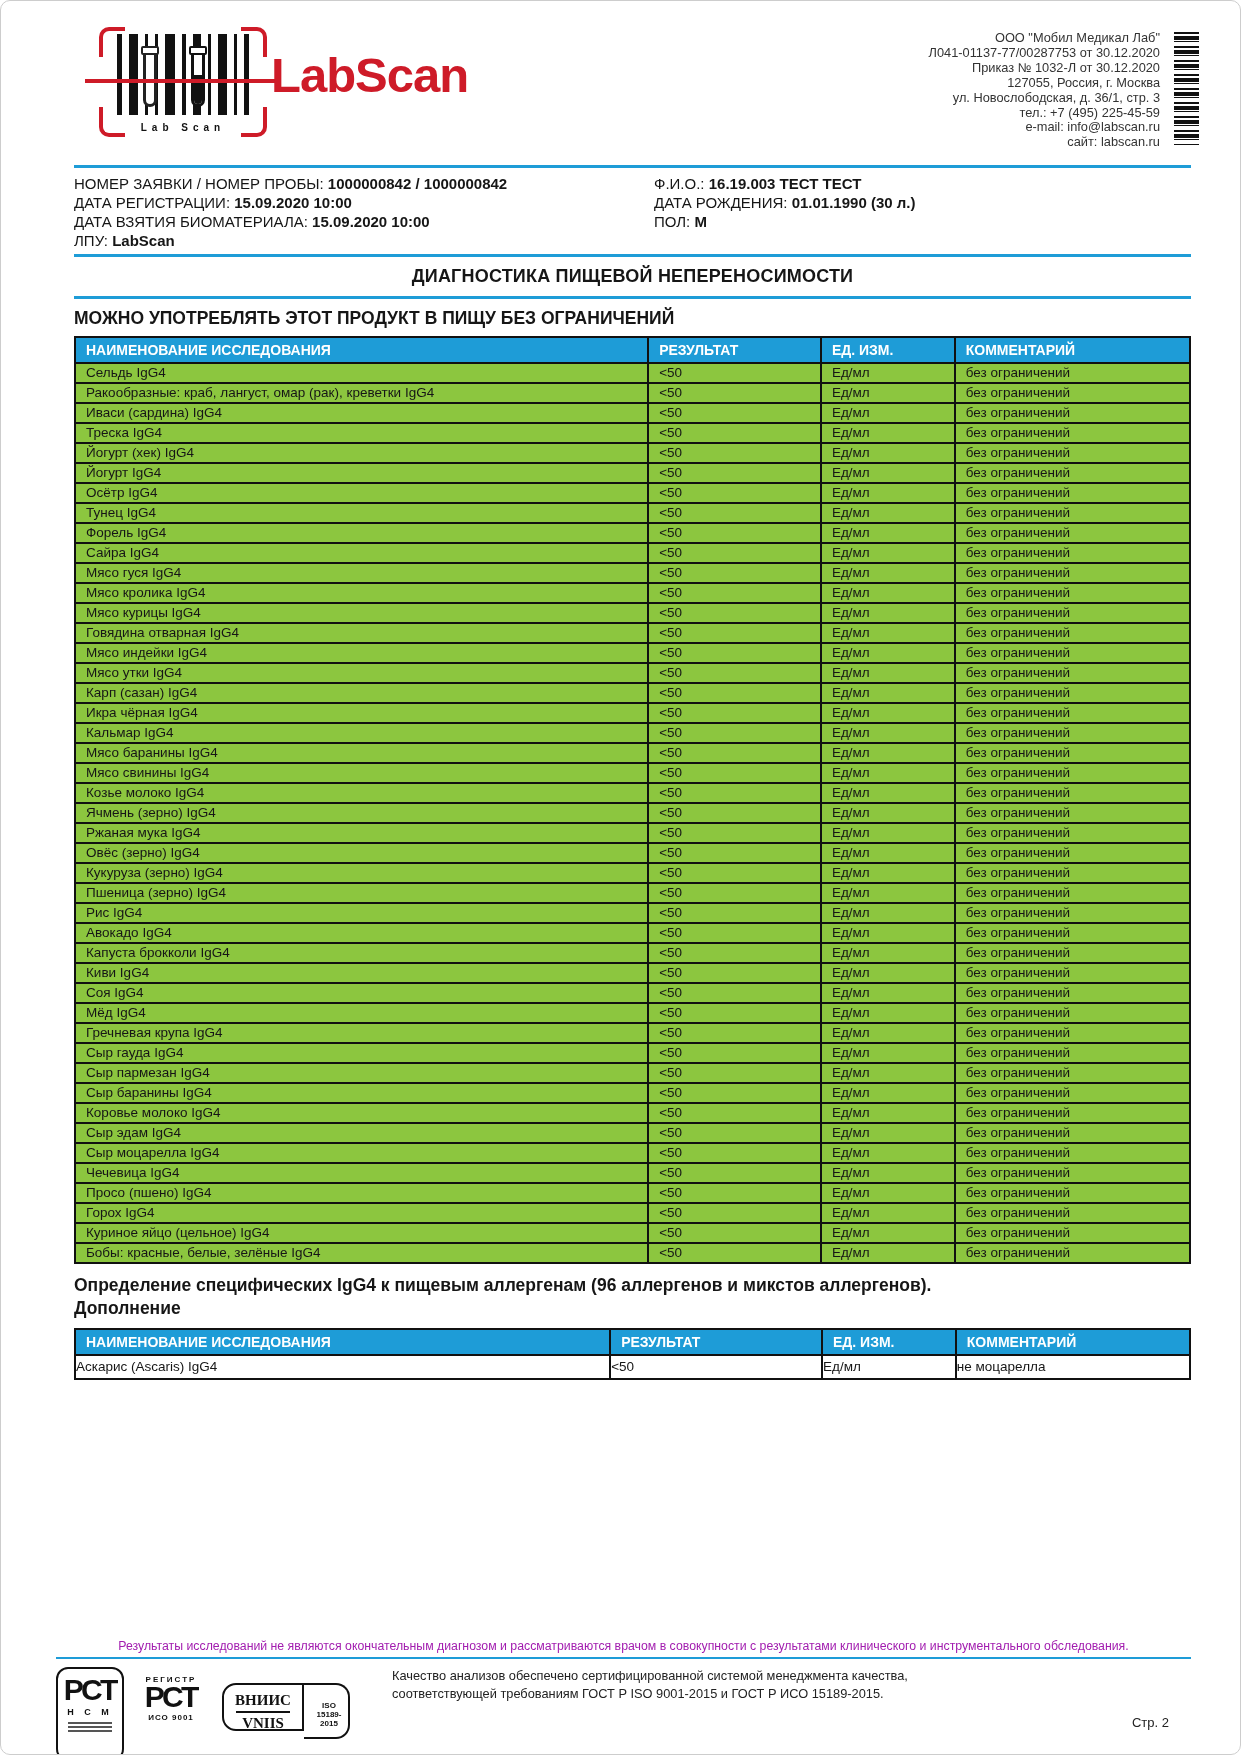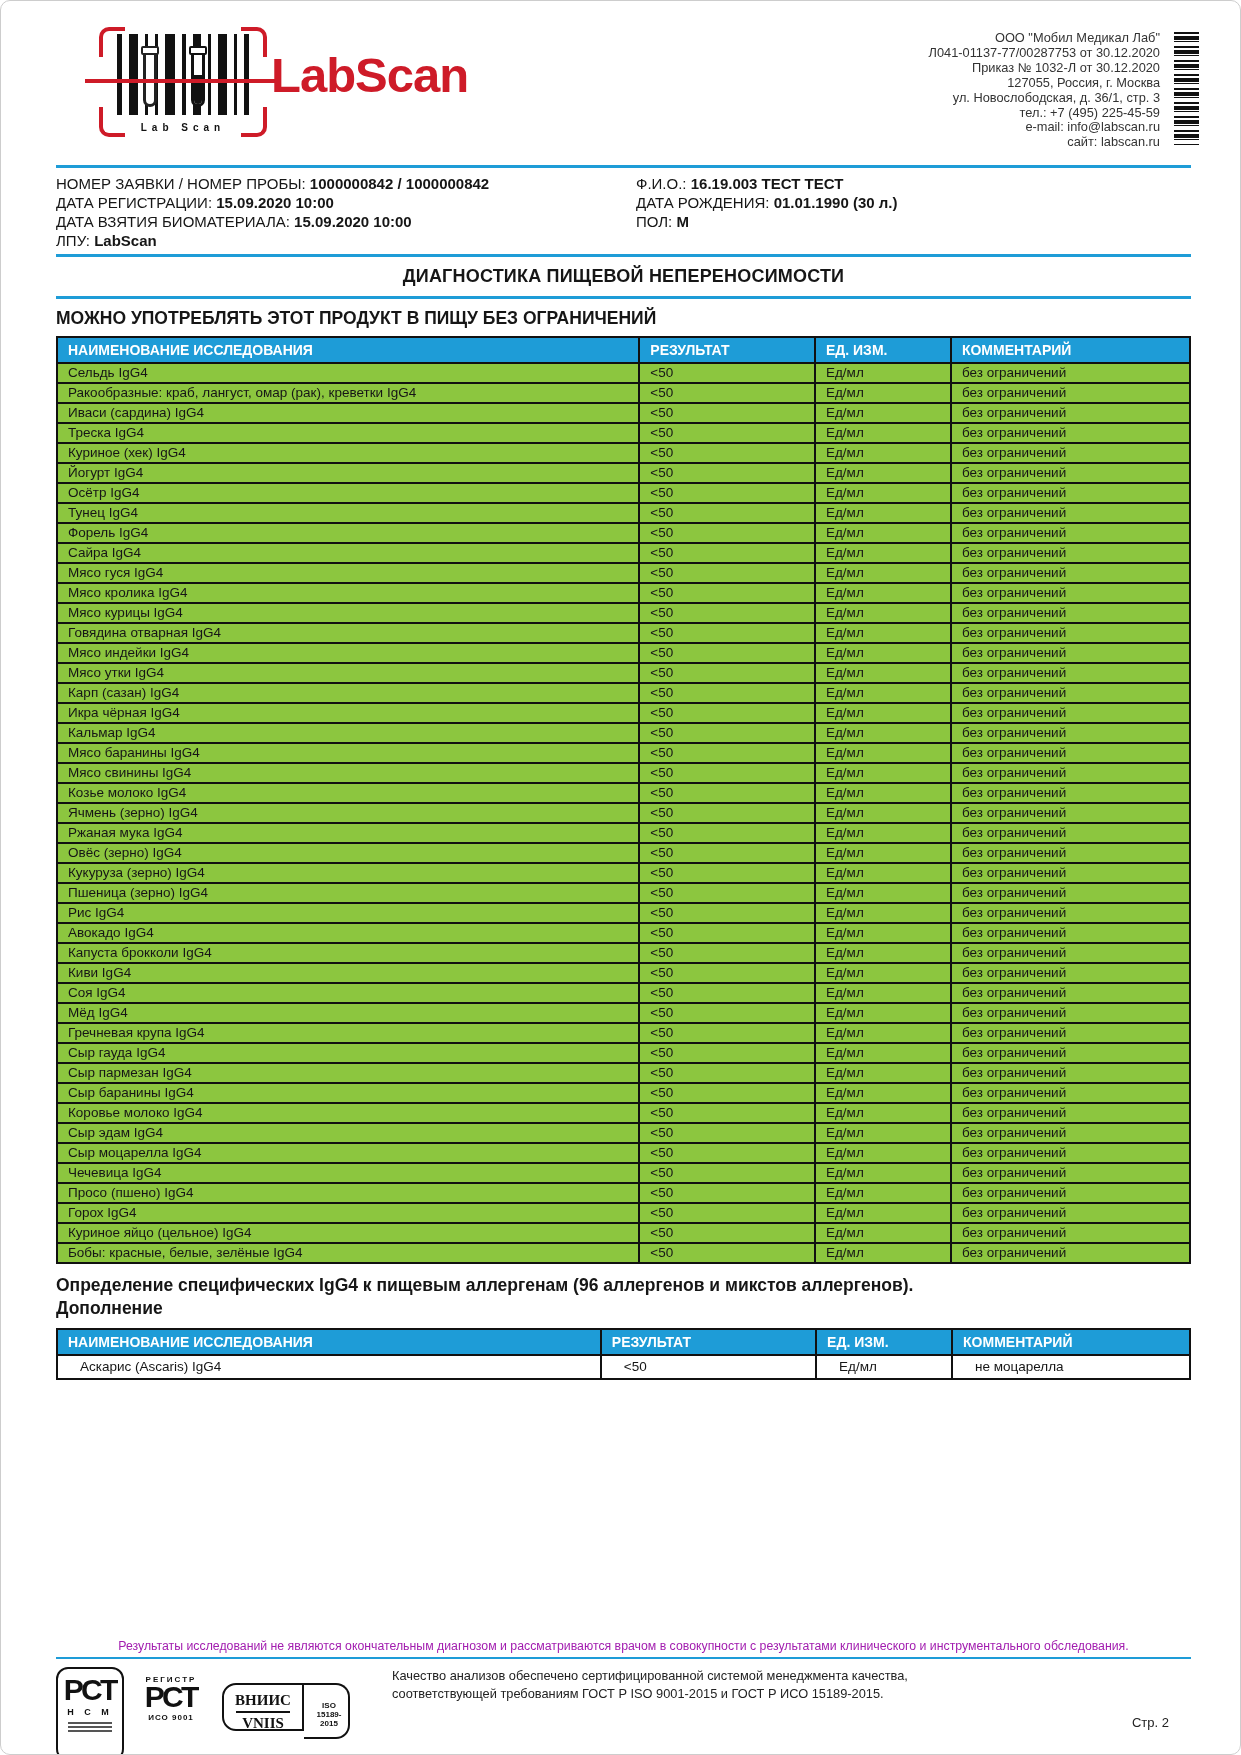--- a/index.html
+++ b/index.html
@@ -33,21 +33,21 @@
   .strike { position:absolute; left:-14px; right:-14px; top:52px; height:4px; background:var(--brand-red,#CE1B28); }
   .logo-sub { position:absolute; left:0; right:0; bottom:4px; text-align:center; font-size:10px; font-weight:bold; letter-spacing:5px; color:#111; white-space:nowrap; }
   .brand-text { position:absolute; left:270px; top:50px; font-size:49px; font-weight:bold; letter-spacing:-1px; color:var(--brand-red,#CE1B28); line-height:1; }
 
   .company { position:absolute; right:80px; top:30px; text-align:right; font-size:12.8px; line-height:14.9px; color:#333; }
 
   .barcode-strip { position:absolute; right:41px; top:31px; width:25px; height:113px;
     background:repeating-linear-gradient(180deg,#111 0 2px,#fff 2px 4px,#111 4px 8px,#fff 8px 9px,#111 9px 10px,#fff 10px 14px); }
 
   
-  .content { margin:0 49px 0 55px; }
+  .content { margin:0 49px 0 73px; }
   .rule { height:3px; background:var(--accent-blue,#1E9CD7); border:none; margin:0; }
   .rule.first { margin-top:164px; }
   .rule.thin { height:2px; }
 
   .patient { display:flex; padding:6px 0 4px 0; font-size:15px; line-height:19px; }
   .pcol-left { width:580px; }
   .pvalue { font-weight:bold; }
 
   .doc-title { text-align:center; font-size:18px; font-weight:bold; padding:9px 0; margin:0; letter-spacing:.2px; }
   .section-title { font-size:17.5px; font-weight:bold; margin:9px 0 7px 0; }
@@ -57,21 +57,21 @@
   table.results { width:100%; border-collapse:collapse; table-layout:fixed; }
   .results th {
     background:var(--accent-blue,#1E9CD7); color:#fff; font-size:14px; font-weight:bold;
     text-align:left; padding:4px 10px; border:2px solid #111; white-space:nowrap; overflow:hidden;
   }
   .results td {
     font-size:13.5px; line-height:16px; padding:1px 10px; border:2px solid #111;
     white-space:nowrap; overflow:hidden; color:#161616;
   }
   .results.green td { background:var(--row-green,#8CC63F); }
-  .results.white td { background:#fff; padding:3px 22px; }
+  .results.white td { background:#fff; padding:3px 0; }
 
   
   footer { position:absolute; left:55px; right:49px; top:1638px; }
   .disclaimer { font-size:12.3px; color:#a21caf; text-align:center; white-space:nowrap; margin:0 0 4px 0; }
   .certs { display:flex; align-items:flex-start; margin-top:8px; }
   .cert { box-sizing:border-box; color:#111; }
   .cert1 { width:68px; height:94px; border:2px solid #111; border-radius:12px; text-align:center; padding-top:8px; }
   .rst-glyph { font-size:30px; font-weight:bold; letter-spacing:-2px; line-height:26px; }
   .rst-letters { font-size:9px; font-weight:bold; letter-spacing:4px; margin-top:4px; }
   .fineprint { margin:5px 10px 0 10px; }
@@ -201,21 +201,21 @@
           </tr>
 
           <tr>
             <td>Треска IgG4</td>
             <td>&lt;50</td>
             <td>Ед/мл</td>
             <td>без ограничений</td>
           </tr>
 
           <tr>
-            <td>Куриное (хек) IgG4</td>
+            <td>Йогурт (хек) IgG4</td>
             <td>&lt;50</td>
             <td>Ед/мл</td>
             <td>без ограничений</td>
           </tr>
 
           <tr>
             <td>Йогурт IgG4</td>
             <td>&lt;50</td>
             <td>Ед/мл</td>
             <td>без ограничений</td>

